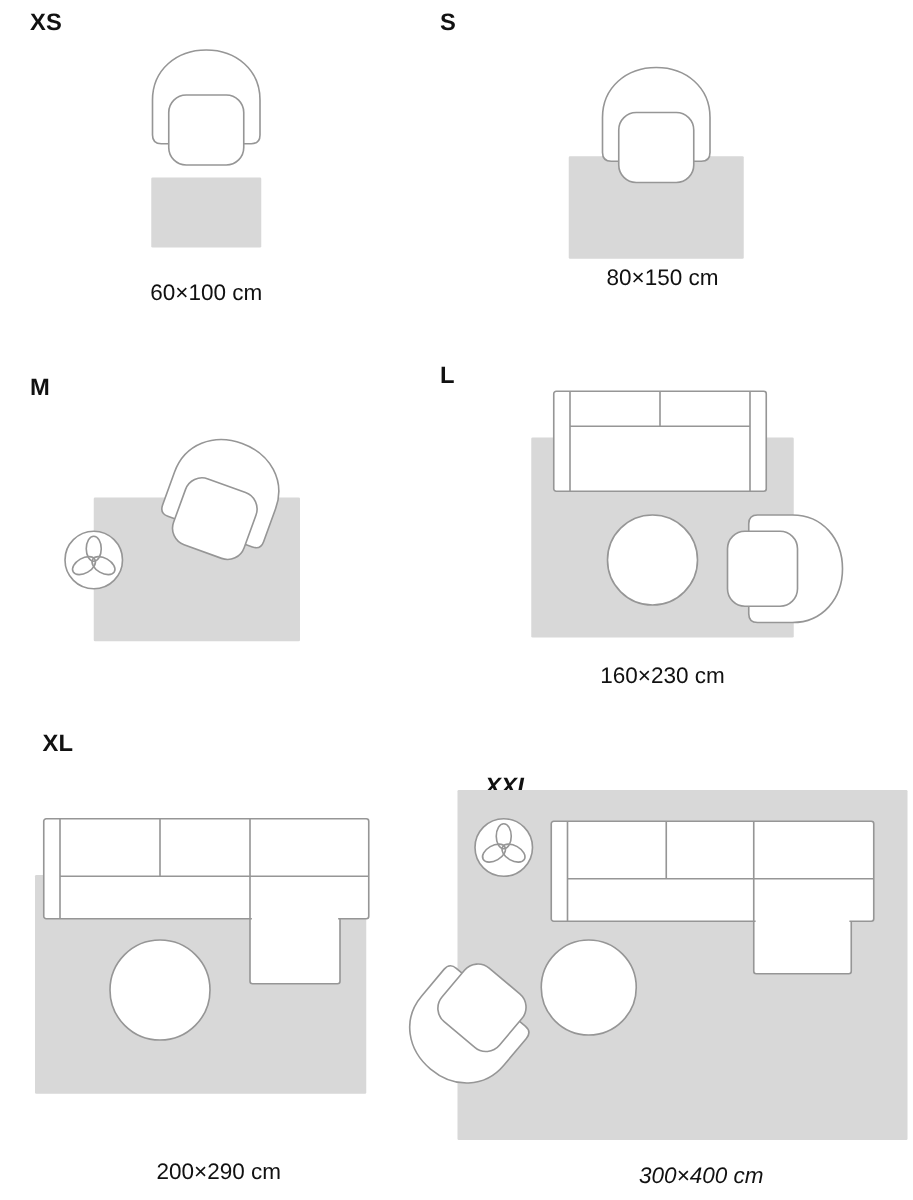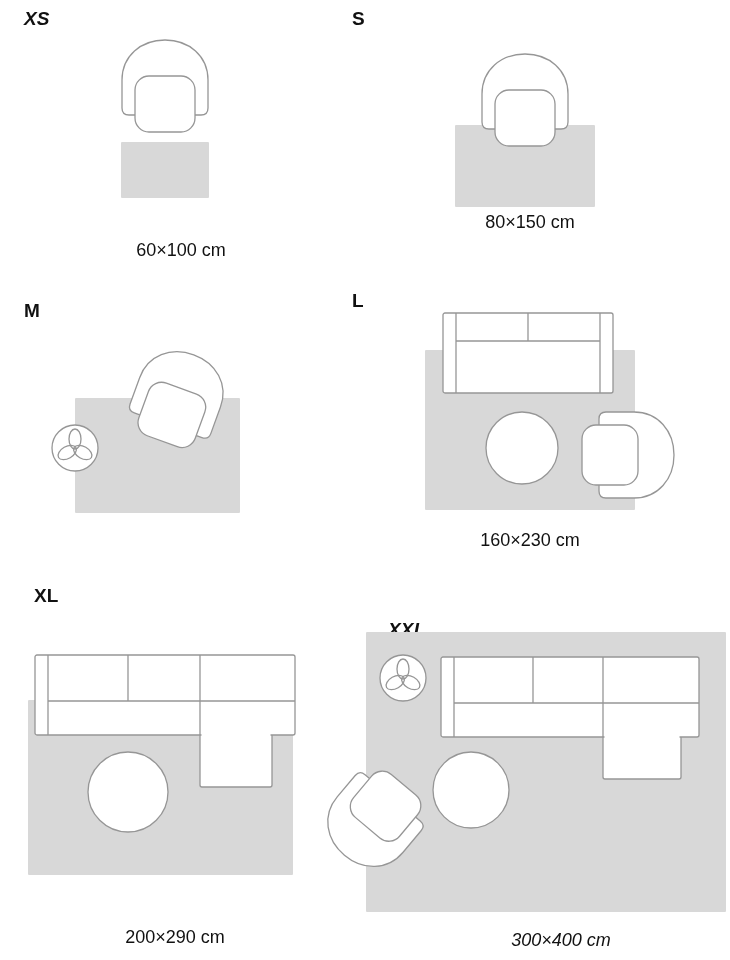--- a/index.html
+++ b/index.html
@@ -36,26 +36,26 @@
     <g id="plant">
       <circle class="furn" r="23"></circle>
       <ellipse class="fline" cx="0" cy="-9" rx="6" ry="10"></ellipse>
       <ellipse class="fline" cx="0" cy="-9" rx="6" ry="10" transform="rotate(120)"></ellipse>
       <ellipse class="fline" cx="0" cy="-9" rx="6" ry="10" transform="rotate(240)"></ellipse>
     </g>
   </defs>
 </svg>
 
 <div class="card" style="left:0;top:0;width:330;height:270px;">
-  <div class="size-label" style="left:24px;top:8px;font-style:italic;">XS</div>
+  <div class="size-label" style="left:24px;top:8px;">XS</div>
   <svg class="illu" style="left:110px;top:38px;" width="110" height="165" viewBox="0 0 110 165">
     <use href="#armchair" transform="translate(55,48)"></use>
     <rect class="rug" x="11" y="104" width="88" height="56" rx="1"></rect>
   </svg>
-  <div class="caption" style="left:16px;top:224px;width:330px;margin-top:16px;">60×100 cm</div>
+  <div class="caption" style="left:0;top:224px;width:330px;">60×100 cm</div>
 </div>
 
 <div class="card" style="left:330px;top:0;width:400px;height:270px;">
   <div class="size-label" style="left:22px;top:8px;">S</div>
   <svg class="illu" style="left:120px;top:50px;" width="150" height="165" viewBox="0 0 150 165">
     <rect class="rug" x="5" y="75" width="140" height="82" rx="1"></rect>
     <use href="#armchair" transform="translate(75,50)"></use>
   </svg>
   <div class="caption" style="left:0;top:212px;width:400px;">80×150 cm</div>
 </div>

